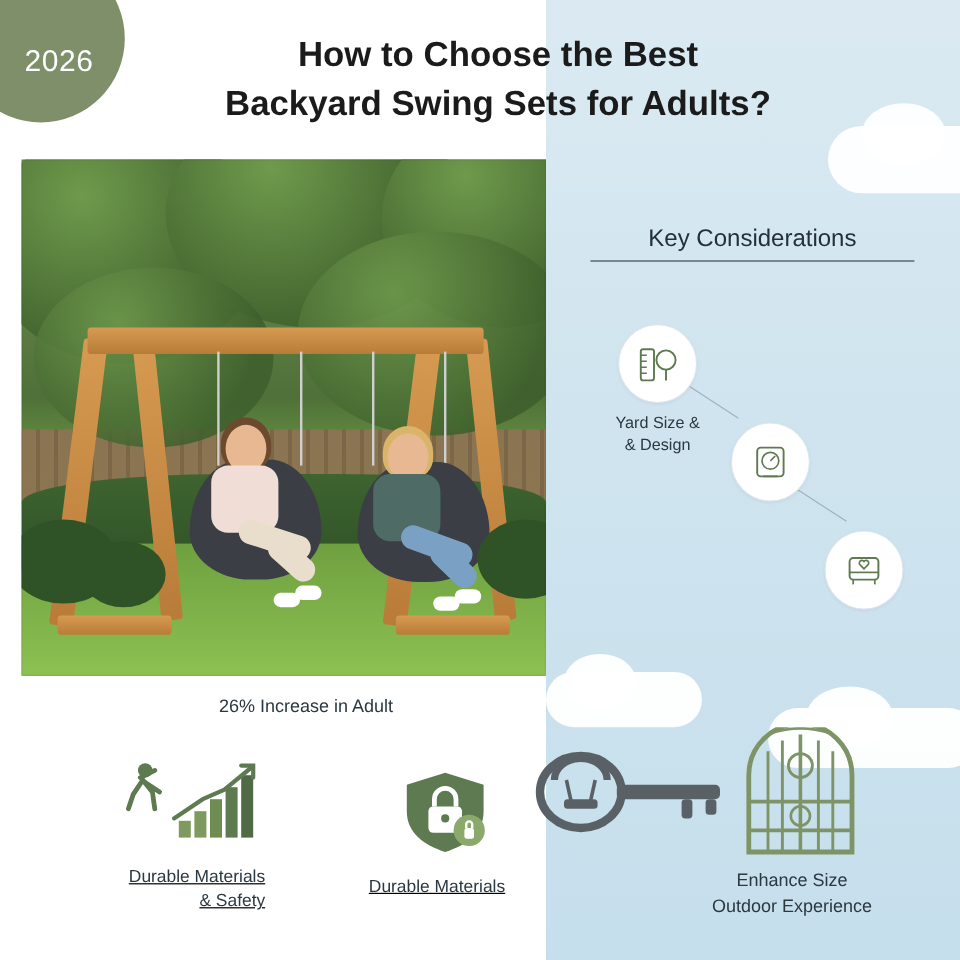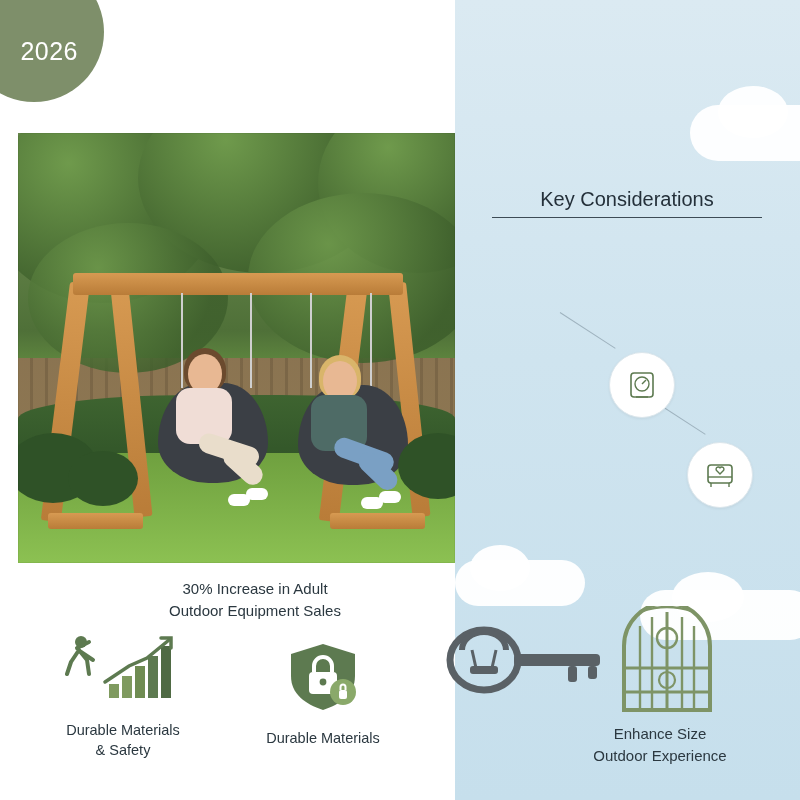--- a/index.html
+++ b/index.html
@@ -168,21 +168,21 @@
   .conn-2 { left: 650px; top: 398px; width: 66px; transform: rotate(33deg); }
 
   
   .stat {
     position: absolute;
     left: 100px; top: 578px; width: 310px;
     text-align: center; font-size: 15px; color: #2b3840; line-height: 1.45;
   }
 
   
-  .benefit { position: absolute; text-align: center; }
+  .benefit { position: absolute; text-align: right; text-decoration: underline; }
   .benefit .lbl { font-size: 14.5px; color: #2b3840; line-height: 1.4; margin-top: 10px; }
   .ben-1 { left: 25px; top: 628px; width: 196px; }
   .ben-2 { left: 225px; top: 640px; width: 196px; }
 
   
   .enhance-caption {
     position: absolute; left: 540px; top: 723px; width: 240px;
     text-align: center; font-size: 15px; color: #2b3840; line-height: 1.45;
   }
   .key-art { position: absolute; left: 440px; top: 620px; }
@@ -204,20 +204,22 @@
   <div class="cloud cloud-b"></div>
   <div class="cloud cloud-b2"></div>
   <div class="cloud cloud-c"></div>
   <div class="cloud cloud-c2"></div>
 
   <div class="year-badge">
     <span>2026</span>
   </div>
 
   <div class="headline">
+    <span>How to Choose the Best</span>
+    <span class="l2">Backyard Swing Sets for Adults?</span>
   </div>
 
   <div class="photo">
     <div class="ph-sky"></div>
     <div class="ph-tree ph-t1"></div>
     <div class="ph-tree ph-t2"></div>
     <div class="ph-tree ph-t3"></div>
     <div class="ph-fence"></div>
     <div class="ph-tree ph-t4"></div>
     <div class="ph-tree ph-t5"></div>
@@ -264,20 +266,37 @@
     <div class="ph-bush" style="left:50px; top:318px; width:70px; height:55px;"></div>
     <div class="ph-bush" style="left:380px; top:300px; width:80px; height:66px;"></div>
   </div>
   <div class="divider-photo-shadow"></div>
 
   <div class="key-title">Key Considerations</div>
 
   <div class="connector conn-1"></div>
   <div class="connector conn-2"></div>
 
+  <div class="node node-1">
+    <div class="circle">
+      <svg width="40" height="40" viewBox="0 0 40 40" aria-hidden="true">
+        <rect x="6" y="8" width="11" height="26" rx="2" fill="none" stroke="#5d7a50" stroke-width="1.6"></rect>
+        <line x1="6" y1="13" x2="11" y2="13" stroke="#5d7a50" stroke-width="1.3"></line>
+        <line x1="6" y1="18" x2="11" y2="18" stroke="#5d7a50" stroke-width="1.3"></line>
+        <line x1="6" y1="23" x2="11" y2="23" stroke="#5d7a50" stroke-width="1.3"></line>
+        <line x1="6" y1="28" x2="11" y2="28" stroke="#5d7a50" stroke-width="1.3"></line>
+        <circle cx="27" cy="17" r="8" fill="none" stroke="#5d7a50" stroke-width="1.6"></circle>
+        <line x1="27" y1="25" x2="27" y2="34" stroke="#5d7a50" stroke-width="1.6"></line>
+      </svg>
+    </div>
+    <div class="lbl">
+      <span>Yard Size &amp;</span><br>
+      <span>&amp; Design</span>
+    </div>
+  </div>
 
   <div class="node node-2">
     <div class="circle">
       <svg width="40" height="40" viewBox="0 0 40 40" aria-hidden="true">
         <rect x="9" y="8" width="22" height="24" rx="3" fill="none" stroke="#5d7a50" stroke-width="1.6"></rect>
         <circle cx="20" cy="19" r="7" fill="none" stroke="#5d7a50" stroke-width="1.4"></circle>
         <line x1="20" y1="19" x2="24" y2="15" stroke="#5d7a50" stroke-width="1.4"></line>
         <line x1="14" y1="32" x2="26" y2="32" stroke="#5d7a50" stroke-width="1.4"></line>
       </svg>
     </div>
@@ -289,22 +308,21 @@
         <rect x="8" y="10" width="24" height="18" rx="3" fill="none" stroke="#5d7a50" stroke-width="1.6"></rect>
         <line x1="8" y1="22" x2="32" y2="22" stroke="#5d7a50" stroke-width="1.4"></line>
         <line x1="11" y1="28" x2="11" y2="32" stroke="#5d7a50" stroke-width="1.4"></line>
         <line x1="29" y1="28" x2="29" y2="32" stroke="#5d7a50" stroke-width="1.4"></line>
         <path d="M20 19 l-3.2 -3.2 a2.2 2.2 0 1 1 3.2 -3 a2.2 2.2 0 1 1 3.2 3 Z" fill="none" stroke="#5d7a50" stroke-width="1.4"></path>
       </svg>
     </div>
   </div>
 
   <div class="stat">
-    <span>30% Increase in Adult</span><br>
-    <span>Outdoor Equipment Sales</span>
+    <span>26% Increase in Adult</span><br>
   </div>
 
   <div class="benefit ben-1">
     <div>
       <svg width="116" height="78" viewBox="0 0 116 78" aria-hidden="true">
         <circle cx="16" cy="14" r="6" fill="#5d7a50"></circle>
         <path d="M14 22 l-8 12 M14 22 l8 10 M6 34 l-4 12 M22 32 l2 14" stroke="#5d7a50" stroke-width="4" stroke-linecap="round" fill="none"></path>
         <path d="M12 20 l12 -6 M16 24 l12 8" stroke="#5d7a50" stroke-width="4" stroke-linecap="round" fill="none"></path>
         <rect x="44" y="56" width="10" height="14" fill="#7f9a5f"></rect>
         <rect x="57" y="48" width="10" height="22" fill="#7f9a5f"></rect>

